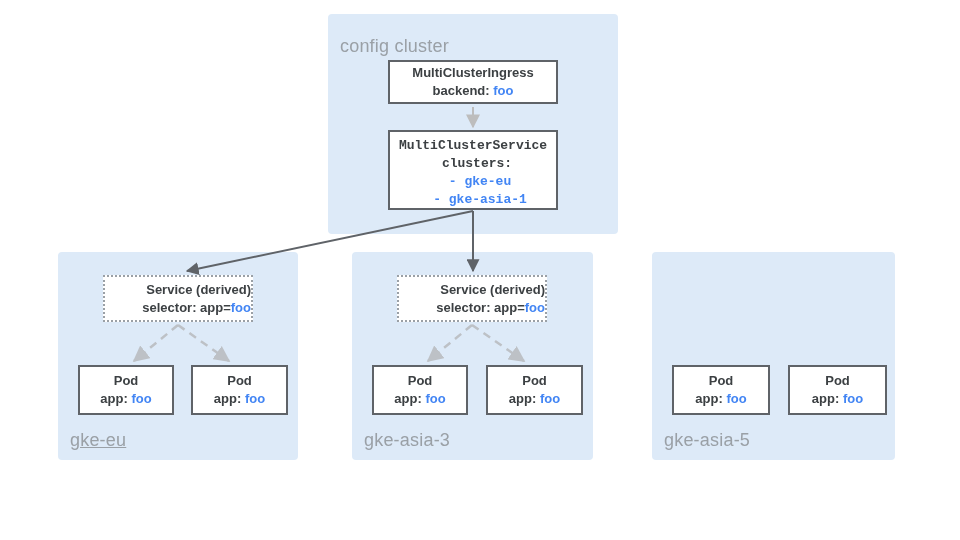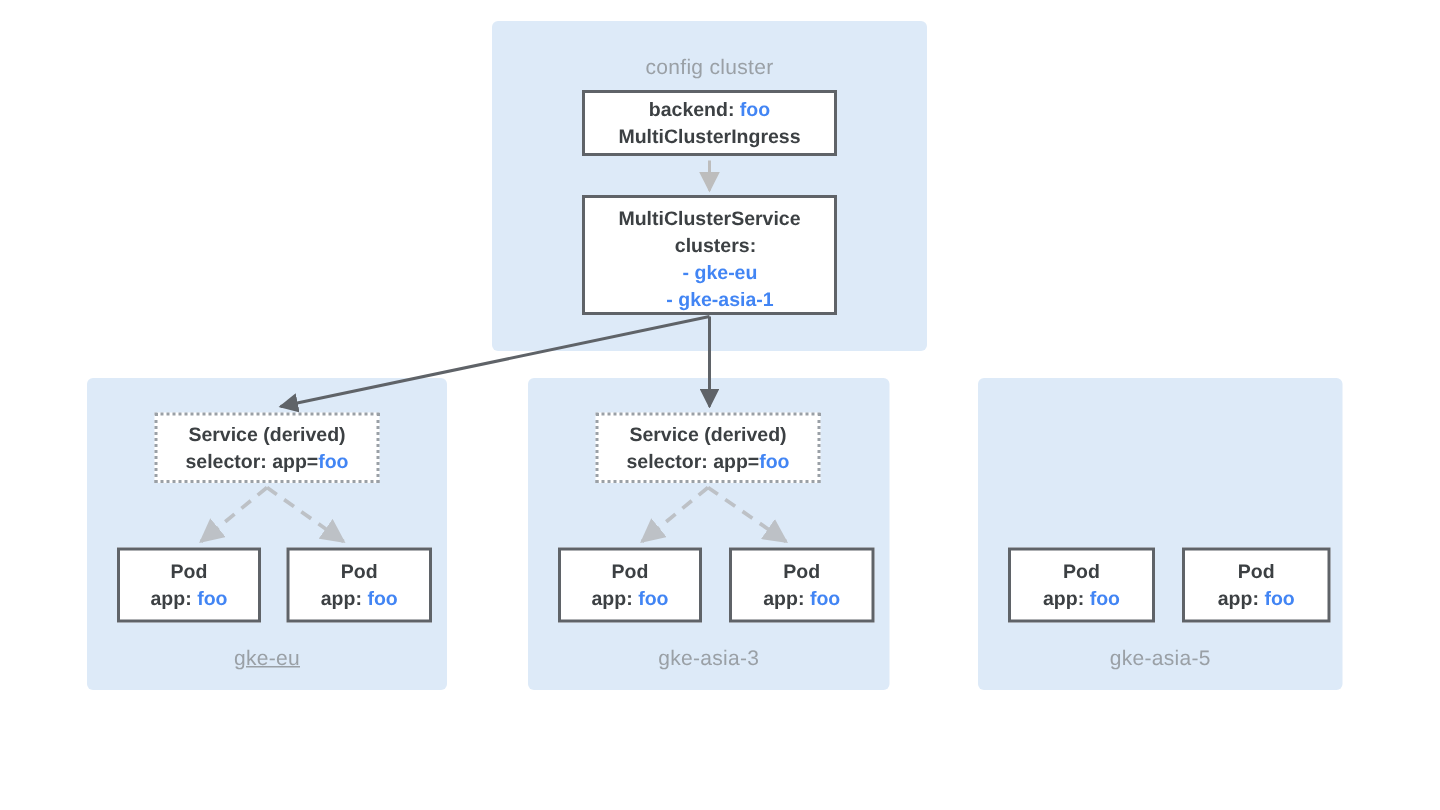--- a/index.html
+++ b/index.html
@@ -7,66 +7,68 @@
   body { position:relative; font-family:"Liberation Sans", sans-serif; }
 
   .cluster {
     position:absolute;
     background:#ddeaf8;
     border-radius:4px;
   }
   .cluster-title {
     position:absolute;
     width:100%;
-    text-align:center;
+    text-align:left;
     color:#9aa0a6;
-    font-size:14px;
+    font-size:18px;
     letter-spacing:.2px;
+    margin-left:12px;
   }
   .node {
     position:absolute;
     background:#ffffff;
     border:2px solid #5f6368;
     color:#3c4043;
     font-size:13px;
     font-weight:bold;
     line-height:18px;
     text-align:center;
     display:flex;
     flex-direction:column;
     justify-content:center;
   }
   .node.dotted {
     border:2px dotted #9aa0a6;
+    text-align:right;
   }
   .mcs-node { justify-content:flex-start; padding-top:5px; }
   .mcs-lines { text-align:center; padding-left:8px; }
   .mcs-item { padding-left:6px; }
   .blue { color:#4285f4; }
   .connector-layer {
     position:absolute;
     left:0; top:0;
     pointer-events:none;
   }
 </style>
 </head>
 <body>
 
 <div class="cluster" style="left:328px; top:14px; width:290px; height:220px;">
   <div class="cluster-title" style="top:22px;">config cluster</div>
 
   <div class="node" style="left:60px; top:46px; width:170px; height:44px;">
+    <div>MultiClusterIngress</div>
     <div>
       <span>backend:</span>
       <span class="blue">foo</span>
     </div>
-    <div>MultiClusterIngress</div>
   </div>
 
-  <div class="node mcs-node" style="left:60px; top:116px; width:170px; height:80px;">
+  <div class="node mcs-node" style="left:60px; top:116px; width:170px; height:80px;font-family:Liberation Mono, monospace;">
     <div>MultiClusterService</div>
     <div class="mcs-lines">
       <div>clusters:</div>
       <div class="blue mcs-item">- gke-eu</div>
       <div class="blue mcs-item">- gke-asia-1</div>
     </div>
   </div>
 </div>
 
 <div class="cluster" style="left:58px; top:252px; width:240px; height:208px;">

